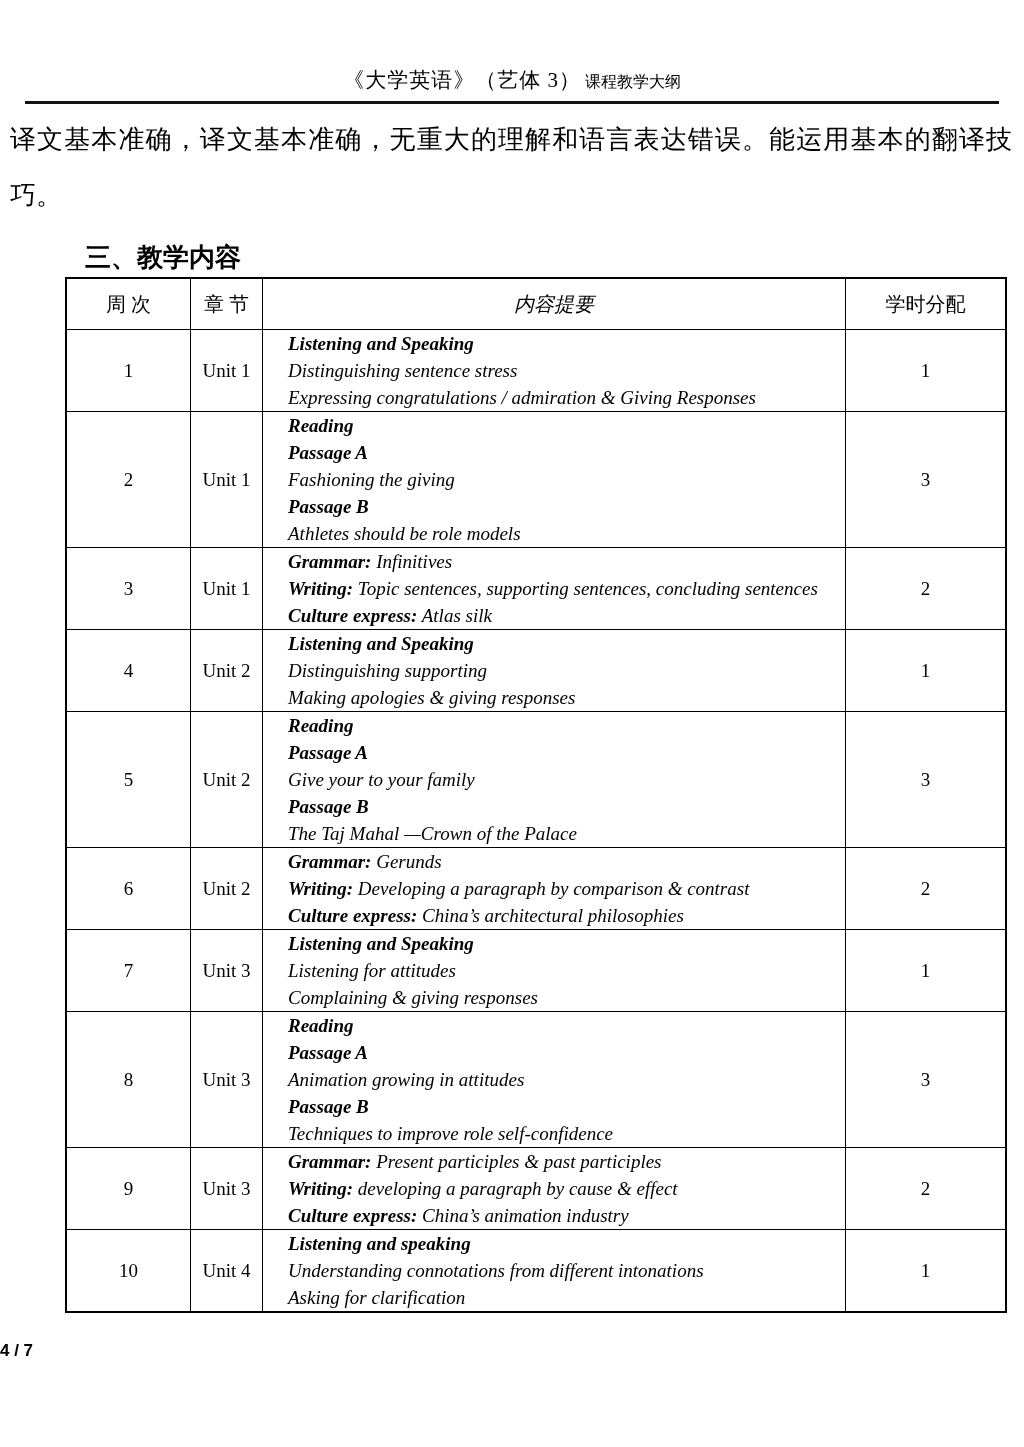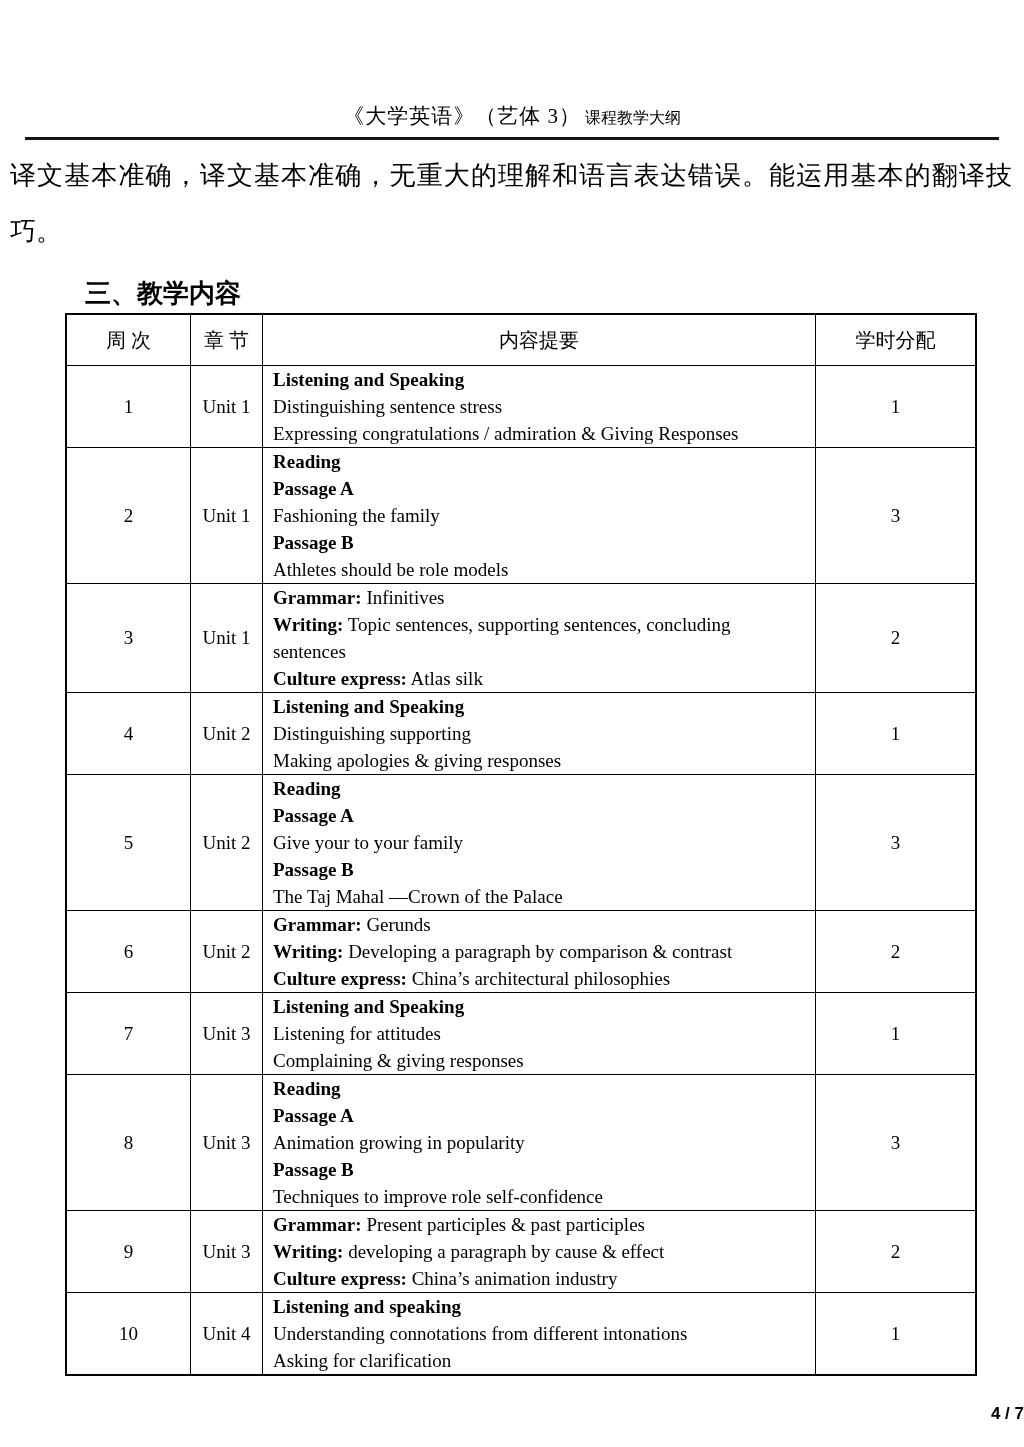--- a/index.html
+++ b/index.html
@@ -10,21 +10,20 @@
     background: #ffffff;
     color: #000000;
     font-family: "Liberation Serif", serif;
     overflow: hidden;
   }
   
   .doc-header {
     padding-top: 66px;
     text-align: center;
     white-space: nowrap;
-    margin-top: 36px;
   }
   .doc-header .title {
     font-size: 21px;
     letter-spacing: 1px;
   }
   .doc-header .subtitle {
     font-size: 16px;
     margin-left: 4px;
   }
   .head-rule {
@@ -63,28 +62,28 @@
   }
   table.syllabus thead th {
     height: 50px;
     font-weight: normal;
     font-size: 20px;
     text-align: center;
   }
   table.syllabus td { font-size: 19px; }
   .c-week  { width: 123px; text-align: center; }
   .c-unit  { width: 71px;  text-align: center; }
-  .c-content { width: 532px; padding: 0 10px !important; }
+  .c-content { width: 532px; padding: 0 25px !important; font-style: italic; }
   .c-hours { width: 159px; text-align: center; }
   .c-content .line { line-height: 27px; }
   .c-content .line b { font-weight: bold; }
   
   .page-number {
     margin-top: 28px;
-    text-align: right;
+    text-align: left;
     font-family: "Liberation Sans", sans-serif;
     font-weight: bold;
     font-size: 17px;
   }
 </style>
 </head>
 <body>
 
 <div class="page">
 
@@ -118,21 +117,21 @@
           </td>
       <td class="c-hours">1</td>
     </tr>
 
     <tr>
       <td class="c-week">2</td>
       <td class="c-unit">Unit 1</td>
       <td class="c-content">
             <div class="line"><b>Reading</b></div>
             <div class="line"><b>Passage A</b></div>
-            <div class="line">Fashioning the family</div>
+            <div class="line">Fashioning the giving</div>
             <div class="line"><b>Passage B</b></div>
             <div class="line">Athletes should be role models</div>
           </td>
       <td class="c-hours">3</td>
     </tr>
 
     <tr>
       <td class="c-week">3</td>
       <td class="c-unit">Unit 1</td>
       <td class="c-content">
@@ -188,21 +187,21 @@
           </td>
       <td class="c-hours">1</td>
     </tr>
 
     <tr>
       <td class="c-week">8</td>
       <td class="c-unit">Unit 3</td>
       <td class="c-content">
             <div class="line"><b>Reading</b></div>
             <div class="line"><b>Passage A</b></div>
-            <div class="line">Animation growing in popularity</div>
+            <div class="line">Animation growing in attitudes</div>
             <div class="line"><b>Passage B</b></div>
             <div class="line">Techniques to improve role self-confidence</div>
           </td>
       <td class="c-hours">3</td>
     </tr>
 
     <tr>
       <td class="c-week">9</td>
       <td class="c-unit">Unit 3</td>
       <td class="c-content">

